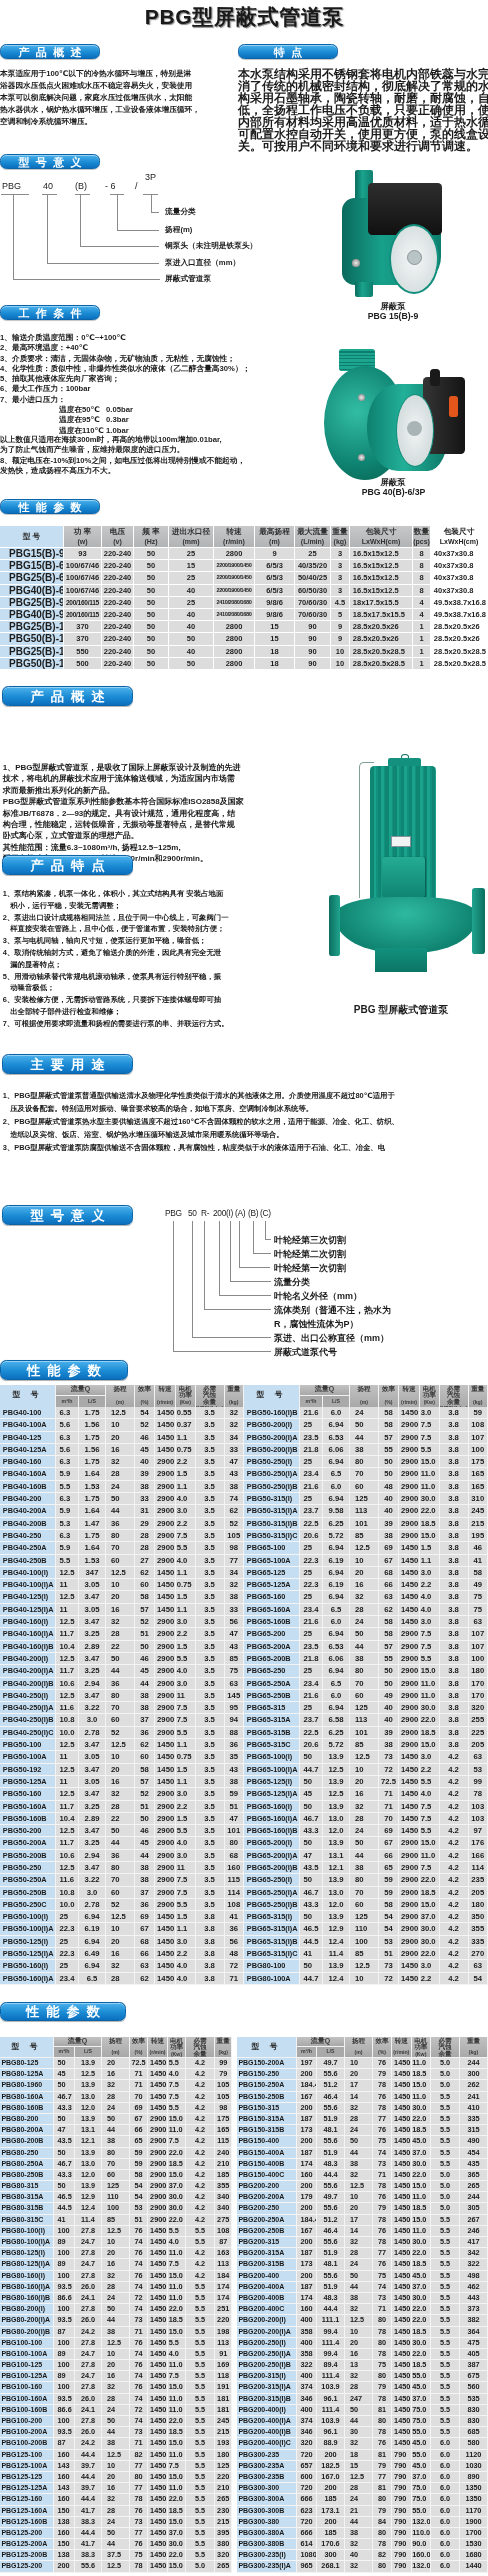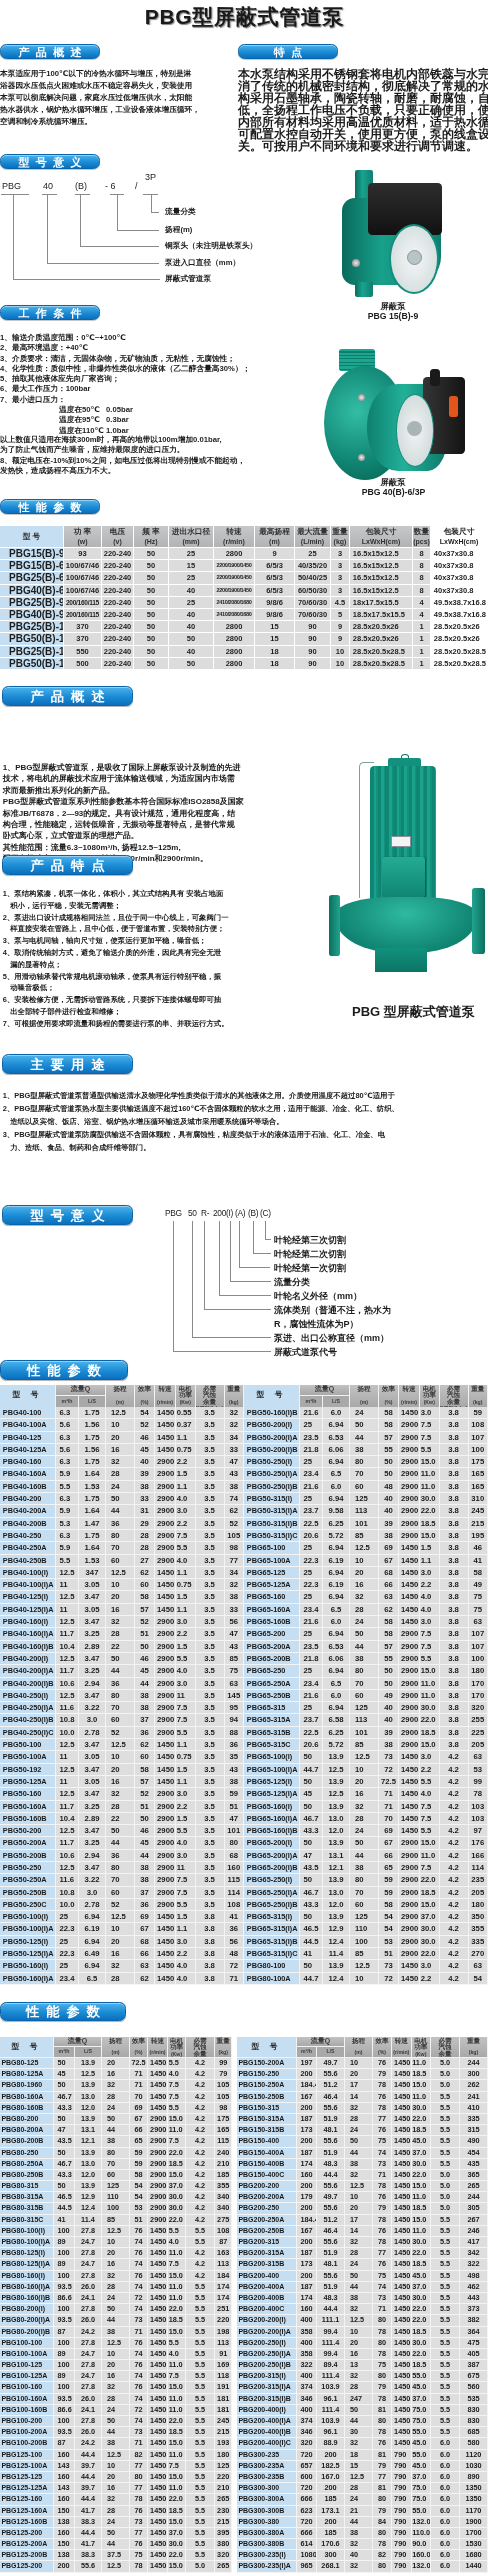--- a/index.html
+++ b/index.html
@@ -431,30 +431,30 @@
     <div class="ln">　样直接安装在管路上，且中心低，便于管道布置，安装特别方便；</div>
     <div class="ln">3、泵与电机同轴，轴向尺寸短，使泵运行更加平稳，噪音低；</div>
     <div class="ln">4、取消传统轴封方式，避免了输送介质的外泄，因此具有完全无泄</div>
     <div class="ln">　漏的显著特点；</div>
     <div class="ln">5、用滑动轴承替代常规电机滚动轴承，使泵具有运行特别平稳，振</div>
     <div class="ln">　动噪音极低；</div>
     <div class="ln">6、安装检修方便，无需拆动管路系统，只要拆下连接体螺母即可抽</div>
     <div class="ln">　出全部转子部件进行检查和维修；</div>
     <div class="ln">7、可根据使用要求即流量和扬程的需要进行泵的串、并联运行方式。</div>
   </div>
-<div class="cap" style="left:352px;top:1003px;width:98px;font-size:13px">PBG 型屏蔽式管道泵</div>
+<div class="cap" style="left:352px;top:1003px;width:98px;font-size:10px">PBG 型屏蔽式管道泵</div>
 
 <div class="badge lg" style="left:2.1px;top:1054px">主要用途</div>
 <div class="abs s2-use">
 
 <div class="ln">1、PBG型屏蔽式管道泵普通型供输送清水及物理化学性质类似于清水的其他液体之用。介质使用温度不超过80℃适用于</div>
+    <div class="ln">　压及设备配套。特别适用对振动、噪音要求较高的场合，如地下泵房、空调制冷制冰系统等。</div>
     <div class="ln">2、PBG型屏蔽式管道泵热水型主要供输送温度不超过160℃不含固体颗粒的软水之用，适用于能源、冶金、化工、纺织、</div>
     <div class="ln">　造纸以及宾馆、饭店、浴室、锅炉热水增压循环输送及城市采用暖系统循环等场合。</div>
     <div class="ln">3、PBG型屏蔽式管道泵防腐型供输送不含固体颗粒，具有腐蚀性，粘度类似于水的液体适用于石油、化工、冶金、电</div>
-    <div class="ln">　力、造纸、食品、制药和合成纤维等部门。</div>
   </div>
 
 <div class="badge lg" style="left:2.1px;top:1205px">型号意义</div>
 
 <div class="abs" style="left:0;top:0;width:489px;height:0">
   <span class="tok2" style="left:165px;top:1208px">PBG</span>
   <span class="tok2" style="left:188px;top:1208px">50</span>
   <span class="tok2" style="left:201px;top:1208px">R-</span>
   <span class="tok2" style="left:213px;top:1208px">200</span>
   <span class="tok2" style="left:226px;top:1208px">(I)</span>

